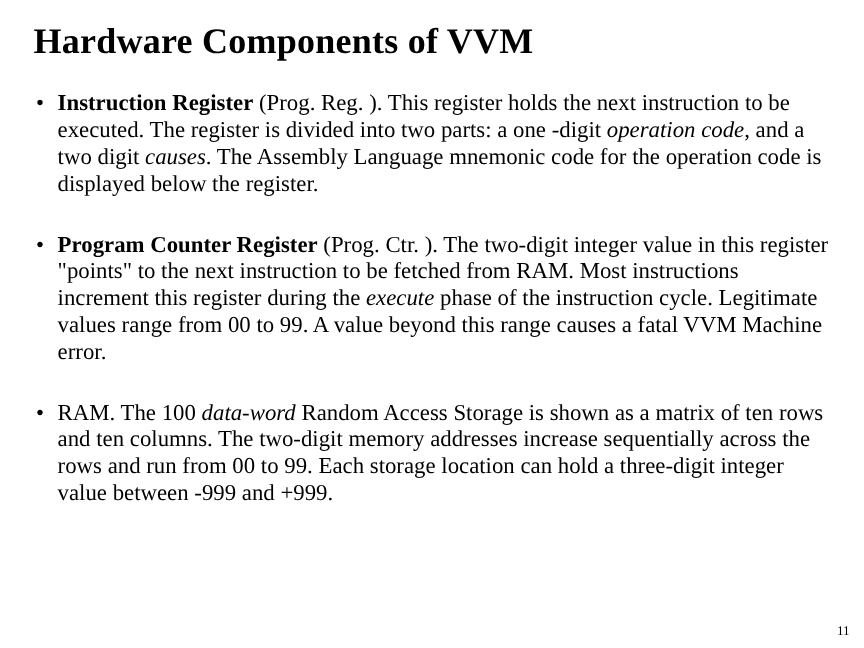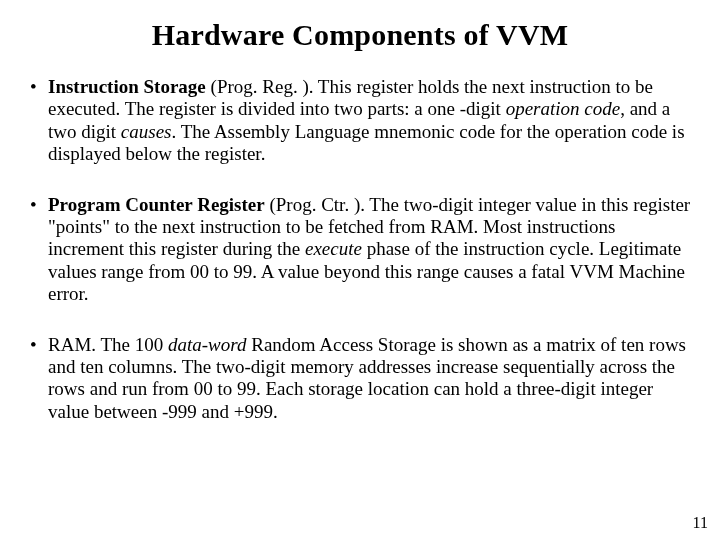--- a/index.html
+++ b/index.html
@@ -6,21 +6,20 @@
   body {
     width: 720px;
     height: 540px;
     background: #ffffff;
     font-family: "Times New Roman", Times, serif;
     color: #000;
     padding: 18px 28px 10px 28px;
     position: relative;
   }
   .title {
-    text-align: center;
     font-size: 30px;
     font-weight: bold;
     margin-bottom: 24px;
     letter-spacing: 0.2px;
   }
   ul.bullets {
     list-style: none;
     padding-left: 0;
   }
   ul.bullets > li {
@@ -36,31 +35,31 @@
     left: 2px;
     top: 0;
     font-size: 19px;
   }
   .bold { font-weight: bold; }
   .ital { font-style: italic; margin-top: 22px; }
   .pagenum {
     position: absolute;
     right: 12px;
     bottom: 8px;
-    font-size: 16px;
+    font-size: 11px;
   }
 </style>
 </head>
 <body>
 
 <div class="title">Hardware Components of VVM</div>
 
 <ul class="bullets">
   <li>
-    <span class="bold">Instruction Storage</span><span> (Prog. Reg. ). This register holds the next instruction to be executed. The register is divided into two parts: a one -digit </span><span class="ital">operation code</span><span>, and a two digit </span><span class="ital">causes</span><span>. The Assembly Language mnemonic code for the operation code is displayed below the register.</span>
+    <span class="bold">Instruction Register</span><span> (Prog. Reg. ). This register holds the next instruction to be executed. The register is divided into two parts: a one -digit </span><span class="ital">operation code</span><span>, and a two digit </span><span class="ital">causes</span><span>. The Assembly Language mnemonic code for the operation code is displayed below the register.</span>
   </li>
   <li>
     <span class="bold">Program Counter Register</span><span> (Prog. Ctr. ). The two-digit integer value in this register "points" to the next instruction to be fetched from RAM. Most instructions increment this register during the </span><span class="ital">execute</span><span> phase of the instruction cycle. Legitimate values range from 00 to 99. A value beyond this range causes a fatal VVM Machine error.</span><span class="ital"></span><span></span>
   </li>
   <li>
     <span class="bold"></span><span>RAM. The 100 </span><span class="ital">data-word</span><span> Random Access Storage is shown as a matrix of ten rows and ten columns. The two-digit memory addresses increase sequentially across the rows and run from 00 to 99. Each storage location can hold a three-digit integer value between -999 and +999.</span><span class="ital"></span><span></span>
   </li>
 </ul>
 
 <div class="pagenum">11</div>

